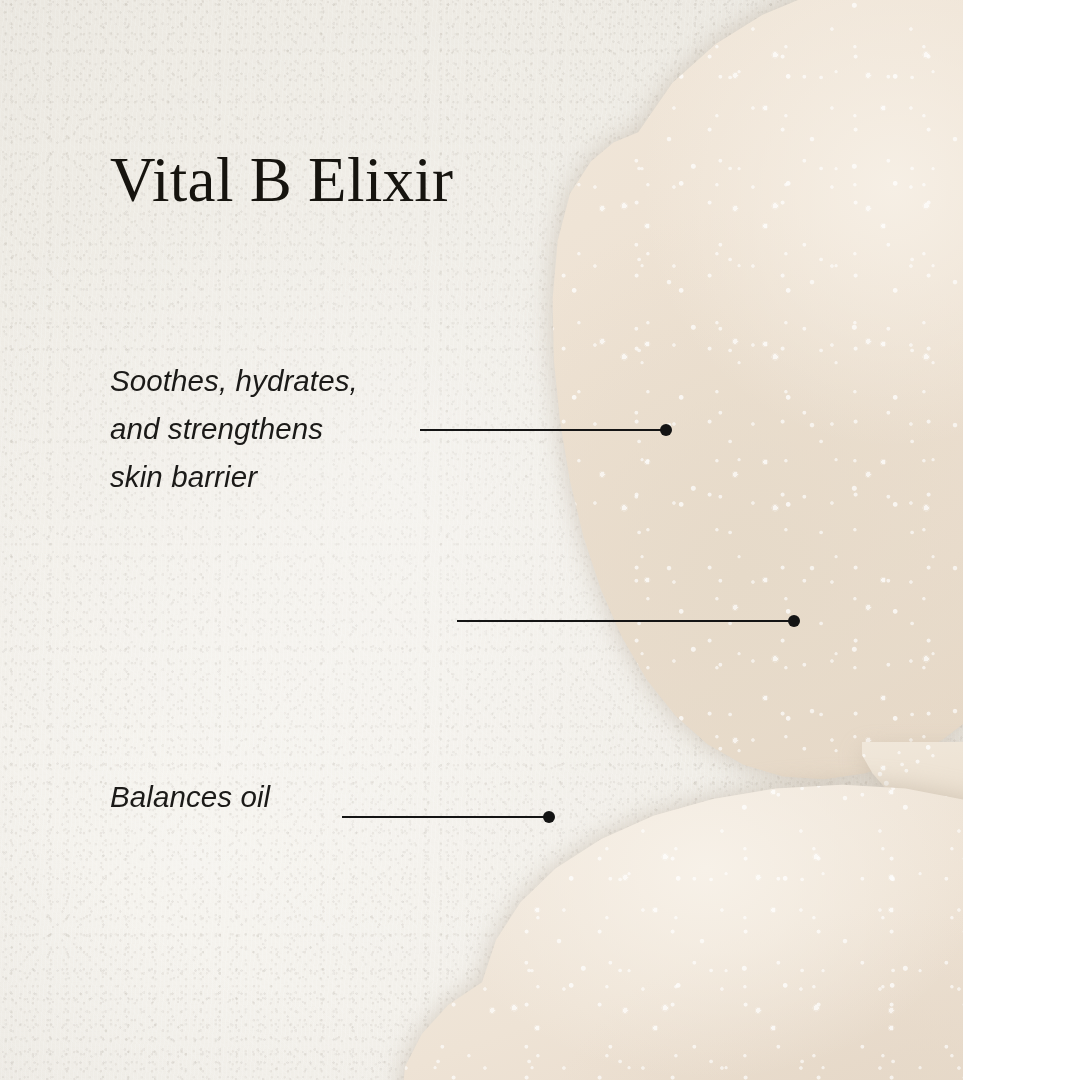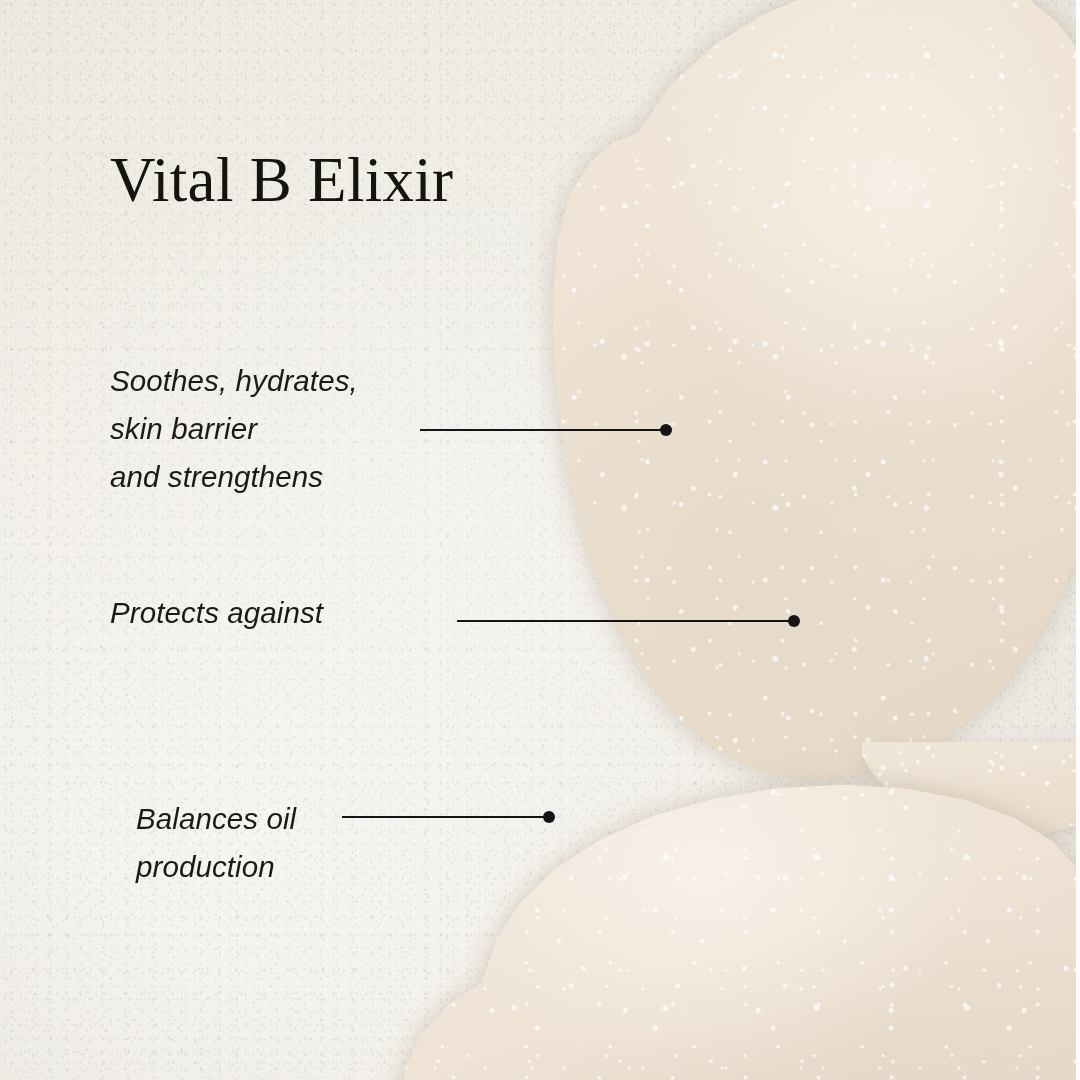--- a/index.html
+++ b/index.html
@@ -4,21 +4,21 @@
 <title>Vital B Elixir Benefits</title>
 <style>
   html, body {
     margin: 0;
     padding: 0;
     background: #ffffff;
   }
 
   .canvas {
     position: relative;
-    width: 1076px;
+    width: 963px;
     height: 1080px;
     overflow: hidden;
     background: #f2efe9;
     font-family: "Liberation Sans", sans-serif;
   }
 
   
   .paper-base {
     position: absolute;
     inset: 0;
@@ -220,21 +220,21 @@
     line-height: 48px;
     letter-spacing: .1px;
     color: #1b1a18;
     font-weight: 400;
     font-style: italic;
   }
   .benefit .ln { display: block; white-space: nowrap; }
 
   #benefit-0 { top: 357px; }
   #benefit-1 { top: 589px; }
-  #benefit-2 { top: 795px; margin-left: 26px; }
+  #benefit-2 { top: 773px; }
 
   
   .leader { position: absolute; height: 12px; }
   .leader .rule {
     position: absolute;
     left: 0; top: 5px;
     height: 2px;
     width: 100%;
     background: #141414;
   }
@@ -306,38 +306,36 @@
     </div>
 
   </div>
 
   <h1 class="headline">
     <span class="ln">Vital B Elixir</span>
   </h1>
 
   <div class="benefit" id="benefit-0">
     <span class="ln">Soothes, hydrates,</span>
+    <span class="ln">and strengthens</span>
     <span class="ln">skin barrier</span>
-    <span class="ln">and strengthens</span>
   </div>
   <div class="leader" id="leader-0">
     <span class="rule"></span>
     <span class="dot"></span>
   </div>
 
   <div class="benefit" id="benefit-1">
-    <span class="ln">Protects against</span>
   </div>
   <div class="leader" id="leader-1">
     <span class="rule"></span>
     <span class="dot"></span>
   </div>
 
   <div class="benefit" id="benefit-2">
     <span class="ln">Balances oil</span>
-    <span class="ln">production</span>
   </div>
   <div class="leader" id="leader-2">
     <span class="rule"></span>
     <span class="dot"></span>
   </div>
 
 </div>
 
 </body></html>

